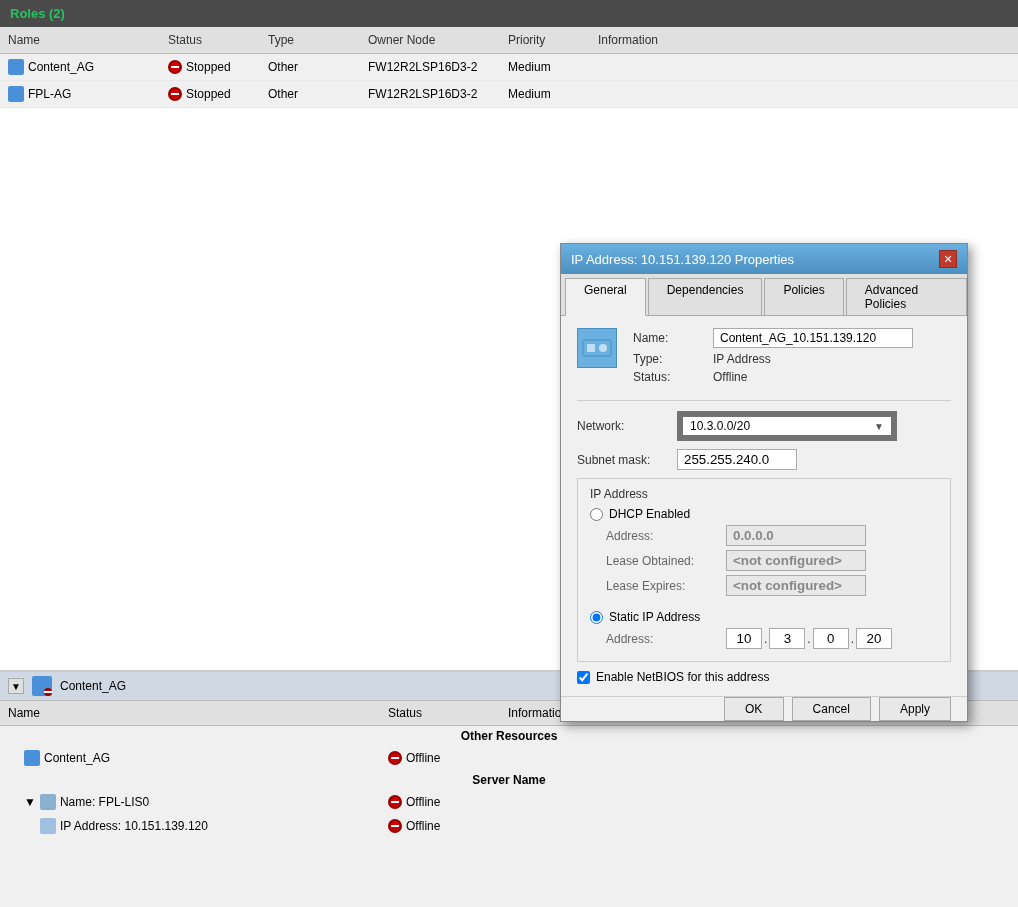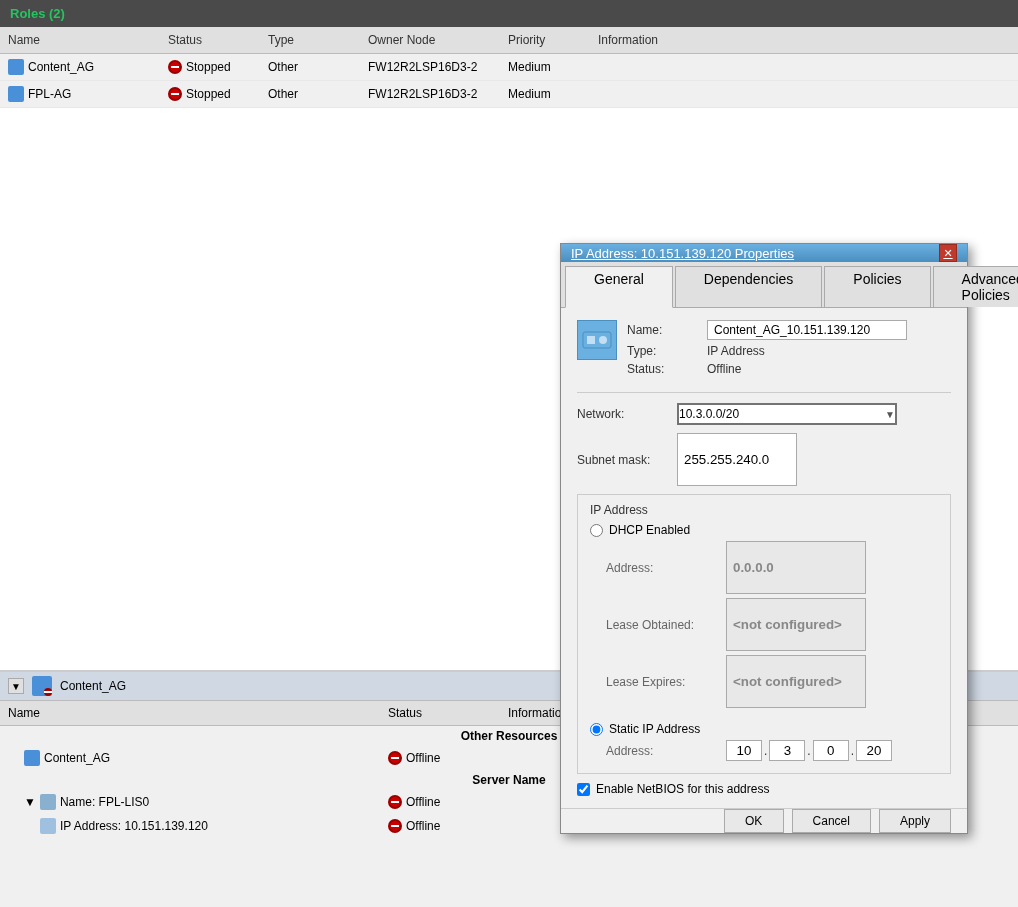--- a/index.html
+++ b/index.html
@@ -59,45 +59,45 @@
     .btd-info { flex: 1; }
 
     .indent1 { padding-left: 24px; }
     .indent2 { padding-left: 40px; }
 
     
     .dialog-overlay { position: fixed; top: 0; left: 0; width: 1018px; height: 907px; pointer-events: none; }
 
     .dialog { position: absolute; top: 243px; left: 560px; width: 408px; background: #f0f0f0; border: 1px solid #888; box-shadow: 4px 4px 10px rgba(0,0,0,0.4); pointer-events: all; }
 
-    .dialog-titlebar { background: linear-gradient(to bottom, #6ab0e0, #4a8fc0); color: white; padding: 0 10px; display: flex; align-items: center; justify-content: space-between; font-size: 13px; text-decoration: underline; }
+    .dialog-titlebar { background: linear-gradient(to bottom, #6ab0e0, #4a8fc0); color: white; padding: 6px 10px; display: flex; align-items: center; justify-content: space-between; font-size: 13px; }
     .dialog-close { width: 18px; height: 18px; background: #c0392b; border: 1px solid #922b21; color: white; display: flex; align-items: center; justify-content: center; cursor: pointer; font-size: 11px; }
 
     .dialog-tabs { display: flex; background: #e0e0e0; border-bottom: 1px solid #aaa; padding-top: 4px; padding-left: 4px; gap: 2px; }
-    .dialog-tab { padding: 4px 28px; background: #e0e0e0; border: 1px solid #aaa; border-bottom: none; cursor: pointer; font-size: 14px; }
+    .dialog-tab { padding: 4px 18px; background: #e0e0e0; border: 1px solid #aaa; border-bottom: none; cursor: pointer; font-size: 12px; }
     .dialog-tab.active { background: #f0f0f0; border-bottom: 1px solid #f0f0f0; margin-bottom: -1px; z-index: 1; }
 
     .dialog-body { padding: 12px 16px; background: #f0f0f0; }
 
-    .dialog-icon-row { display: flex; align-items: flex-start; gap: 10px; margin-bottom: 12px; }
+    .dialog-icon-row { display: flex; align-items: flex-start; gap: 16px; margin-bottom: 12px; }
     .resource-icon { width: 40px; height: 40px; background: #6ab0e0; border: 1px solid #4a8fc0; display: flex; align-items: center; justify-content: center; }
 
     .field-row { display: flex; align-items: center; margin-bottom: 4px; }
     .field-label { width: 80px; color: #333; }
     .field-value { color: #333; }
 
     .section-divider { border: none; border-top: 1px solid #ccc; margin: 10px 0; }
 
     .form-row { display: flex; align-items: center; margin-bottom: 8px; }
     .form-label { width: 100px; color: #333; }
 
-    .dropdown { display: flex; align-items: center; border: 2px solid #737373; background: white; padding: 2px 0; width: 220px; justify-content: space-between; }
+    .dropdown { display: flex; align-items: center; border: 6px solid #737373; background: white; padding: 2px 7px; width: 220px; justify-content: space-between; }
     .dropdown-arrow { font-size: 10px; color: #555; }
 
-    .text-input { border: 1px solid #aaa; background: white; padding: 18px 6px; width: 120px; }
+    .text-input { border: 1px solid #aaa; background: white; padding: 2px 6px; width: 120px; }
     .text-input-disabled { background: #e8e8e8; color: #888; font-weight: bold; }
 
     .ip-section { border: 1px solid #ccc; padding: 8px 12px; margin-bottom: 8px; }
     .ip-section-title { font-size: 12px; color: #333; margin-bottom: 6px; }
 
     .radio-row { display: flex; align-items: center; margin-bottom: 4px; gap: 6px; }
     .radio-group { margin-left: 16px; }
 
     .ip-field-row { display: flex; align-items: center; margin-bottom: 4px; }
     .ip-field-label { width: 120px; color: #666; }

